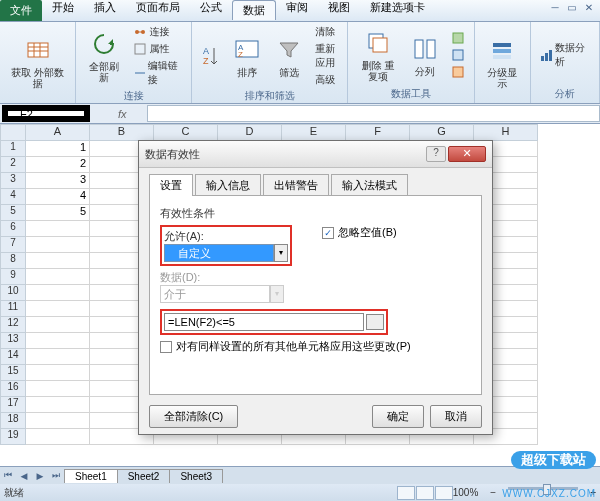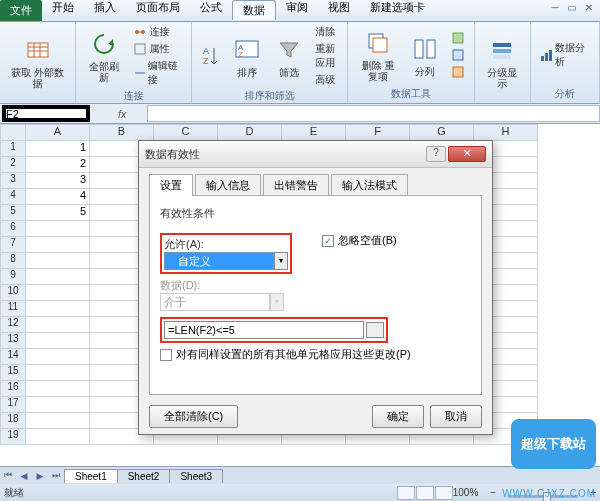--- a/index.html
+++ b/index.html
@@ -14,67 +14,67 @@
 .rgroup{border-right:1px solid #b6c8dc;padding:2px 6px;display:flex;flex-direction:column;justify-content:space-between}
 .rgroup-title{text-align:center;font-size:10px;color:#4a668a;padding-top:1px}
 .rgroup-body{display:flex;align-items:center;gap:4px;flex:1}
 .bigbtn{display:flex;flex-direction:column;align-items:center;gap:2px;padding:2px 4px;cursor:pointer}
 .bigbtn .ic{width:30px;height:30px;display:flex;align-items:center;justify-content:center}
 .bigbtn span{font-size:10px;color:#333;text-align:center;line-height:11px}
 .smrow{display:flex;flex-direction:column;gap:1px}
 .smbtn{display:flex;align-items:center;gap:3px;padding:1px 3px;cursor:pointer;font-size:10px;color:#333}
 .smic{width:14px;height:14px}
 .namebox{height:20px;background:#e4ecf5;display:flex;align-items:center;border-bottom:1px solid #8ba0bc}
-.nb-name{width:88px;background:#fff;border:4px solid #000000;height:17px;margin-left:2px;display:flex;align-items:center;padding:0 0;font-size:11px}
+.nb-name{width:88px;background:#fff;border:6px solid #000000;height:17px;margin-left:2px;display:flex;align-items:center;padding:0 12px;font-size:11px}
 .nb-fx{margin:0 20px 0 28px;font-style:italic;color:#666}
 .nb-formula{flex:1;background:#fff;border:1px solid #abc;height:17px}
 .grid{position:relative;background:#fff}
 .colheads{display:flex;height:17px}
 .corner{width:26px;background:#e4ecf5;border:1px solid #c4cfd9}
 .ch{width:64px;background:#e4ecf5;border:1px solid #c4cfd9;text-align:center;font-size:11px;color:#333;border-left:none}
 .gridbody{display:flex}
 .rowheads{width:26px}
 .rh{height:16px;background:#e4ecf5;border:1px solid #c4cfd9;border-top:none;text-align:center;font-size:10px;color:#333}
 .cells{display:flex;flex-direction:column}
 .crow{display:flex}
 .cell{width:64px;height:16px;border-right:1px solid #d4d4d4;border-bottom:1px solid #d4d4d4;font-size:11px;text-align:right;padding-right:3px}
 .sheet-tabs{position:absolute;bottom:17px;left:0;right:0;height:18px;background:#d4e0ec;display:flex;align-items:center;border-top:1px solid #8ba0bc}
 .navbtn{width:16px;text-align:center;color:#4a668a;cursor:pointer;font-size:9px}
 .stab{background:#fff;border:1px solid #999;border-bottom:none;padding:1px 10px;font-size:10px;margin-right:-1px}
 .stab.inactive{background:#d4e0ec}
 .statusbar{position:absolute;bottom:0;left:0;right:0;height:17px;background:linear-gradient(#dfe9f5,#cfddeb);display:flex;align-items:center;padding:0 4px;font-size:10px;color:#333}
 .statusbar .views{margin-left:auto;display:flex;gap:1px}
 .vbtn{width:18px;height:14px;background:#f3f7fb;border:1px solid #9db4cd}
-.zoom{display:flex;align-items:flex-end;gap:12px}
+.zoom{display:flex;align-items:flex-start;gap:12px}
 .slider{width:70px;height:3px;background:#9db4cd;position:relative}
 .slider::after{content:"";position:absolute;left:50%;top:-3px;width:6px;height:9px;background:#e8eef5;border:1px solid #7a95b3}
 .dialog{position:absolute;left:138px;top:140px;width:355px;height:295px;background:#f0f0f0;border:1px solid #707070;box-shadow:3px 3px 10px rgba(0,0,0,.3)}
 .dlg-title{height:27px;background:linear-gradient(#fcfcfc,#e0e0e0);display:flex;align-items:center;padding:0 6px;border-bottom:1px solid #c0c0c0}
 .dlg-title span{font-size:11px;color:#333}
 .dlg-titlebtns{margin-left:auto;display:flex;gap:2px}
 .dlg-help{width:20px;height:16px;background:#e8e8e8;border:1px solid #aaa;border-radius:2px;text-align:center;font-size:10px;color:#555}
 .dlg-close{width:38px;height:16px;background:linear-gradient(#e6827c,#c24a3f);border:1px solid #a03028;border-radius:2px;color:#fff;text-align:center;font-size:11px;line-height:13px}
 .dlg-tabs{display:flex;padding:6px 10px 0 10px;gap:2px}
 .dtab{padding:3px 10px;font-size:11px;background:#f0f0f0;border:1px solid #aaa;border-bottom:none;cursor:pointer}
 .dtab.active{background:#fff;position:relative;z-index:2}
 .dlg-body{margin:0 10px 10px 10px;background:#fff;border:1px solid #aaa;padding:10px;height:200px;margin-top:-1px;position:relative}
-.fieldset-lbl{font-size:11px;color:#333;margin-bottom:12px}
+.fieldset-lbl{font-size:11px;color:#333;margin-bottom:4px}
 .redbox{border:2px solid #e03028;padding:2px}
 .allow-sel{width:110px;height:18px;background:#3399ff;color:#fff;border:1px solid #7a95b3;display:flex;align-items:center;padding:0 13px;font-size:11px}
 .dd-arrow{width:14px;height:18px;border:1px solid #888;background:#eee;text-align:center;font-size:8px;line-height:16px}
 .dis-lbl{color:#999;font-size:11px;margin-top:4px}
 .dis-sel{width:110px;height:18px;border:1px solid #ccc;color:#999;display:flex;align-items:center;padding:0 3px;font-size:11px}
 .chk{display:flex;align-items:center;gap:4px;font-size:11px}
 .chkbox{width:12px;height:12px;border:1px solid #888;background:#fff;display:flex;align-items:center;justify-content:center;font-size:9px;color:#1560bd}
 .formula-lbl{font-size:11px;margin-top:8px}
 .formula-in{width:200px;height:18px;border:1px solid #888;padding:0 3px;font-size:11px;display:flex;align-items:center}
 .ref-btn{width:18px;height:16px;border:1px solid #888;background:#eee;margin-left:2px}
 .dlg-btns{display:flex;justify-content:space-between;padding:0 10px 10px 10px;align-items:center}
 .btn{padding:3px 14px;border:1px solid #888;background:linear-gradient(#fcfcfc,#e0e0e0);border-radius:2px;font-size:11px;cursor:pointer}
-.watermark{position:absolute;right:4px;bottom:32px;background:#3aa0e8;color:#fff;padding:16px 10px;font-size:13px;font-weight:bold;border-radius:8px}
+.watermark{position:absolute;right:4px;bottom:32px;background:#3aa0e8;color:#fff;padding:0 10px;font-size:13px;font-weight:bold;border-radius:13px}
 .watermark2{position:absolute;right:4px;bottom:2px;color:#3aa0e8;font-size:10px;letter-spacing:1px}
 </style>
 </head>
 <body>
 
 <div class="ribbon-tabs">
   <div class="tab-file">文件</div>
   <div class="rtab">开始</div>
   <div class="rtab">插入</div>
   <div class="rtab">页面布局</div>

